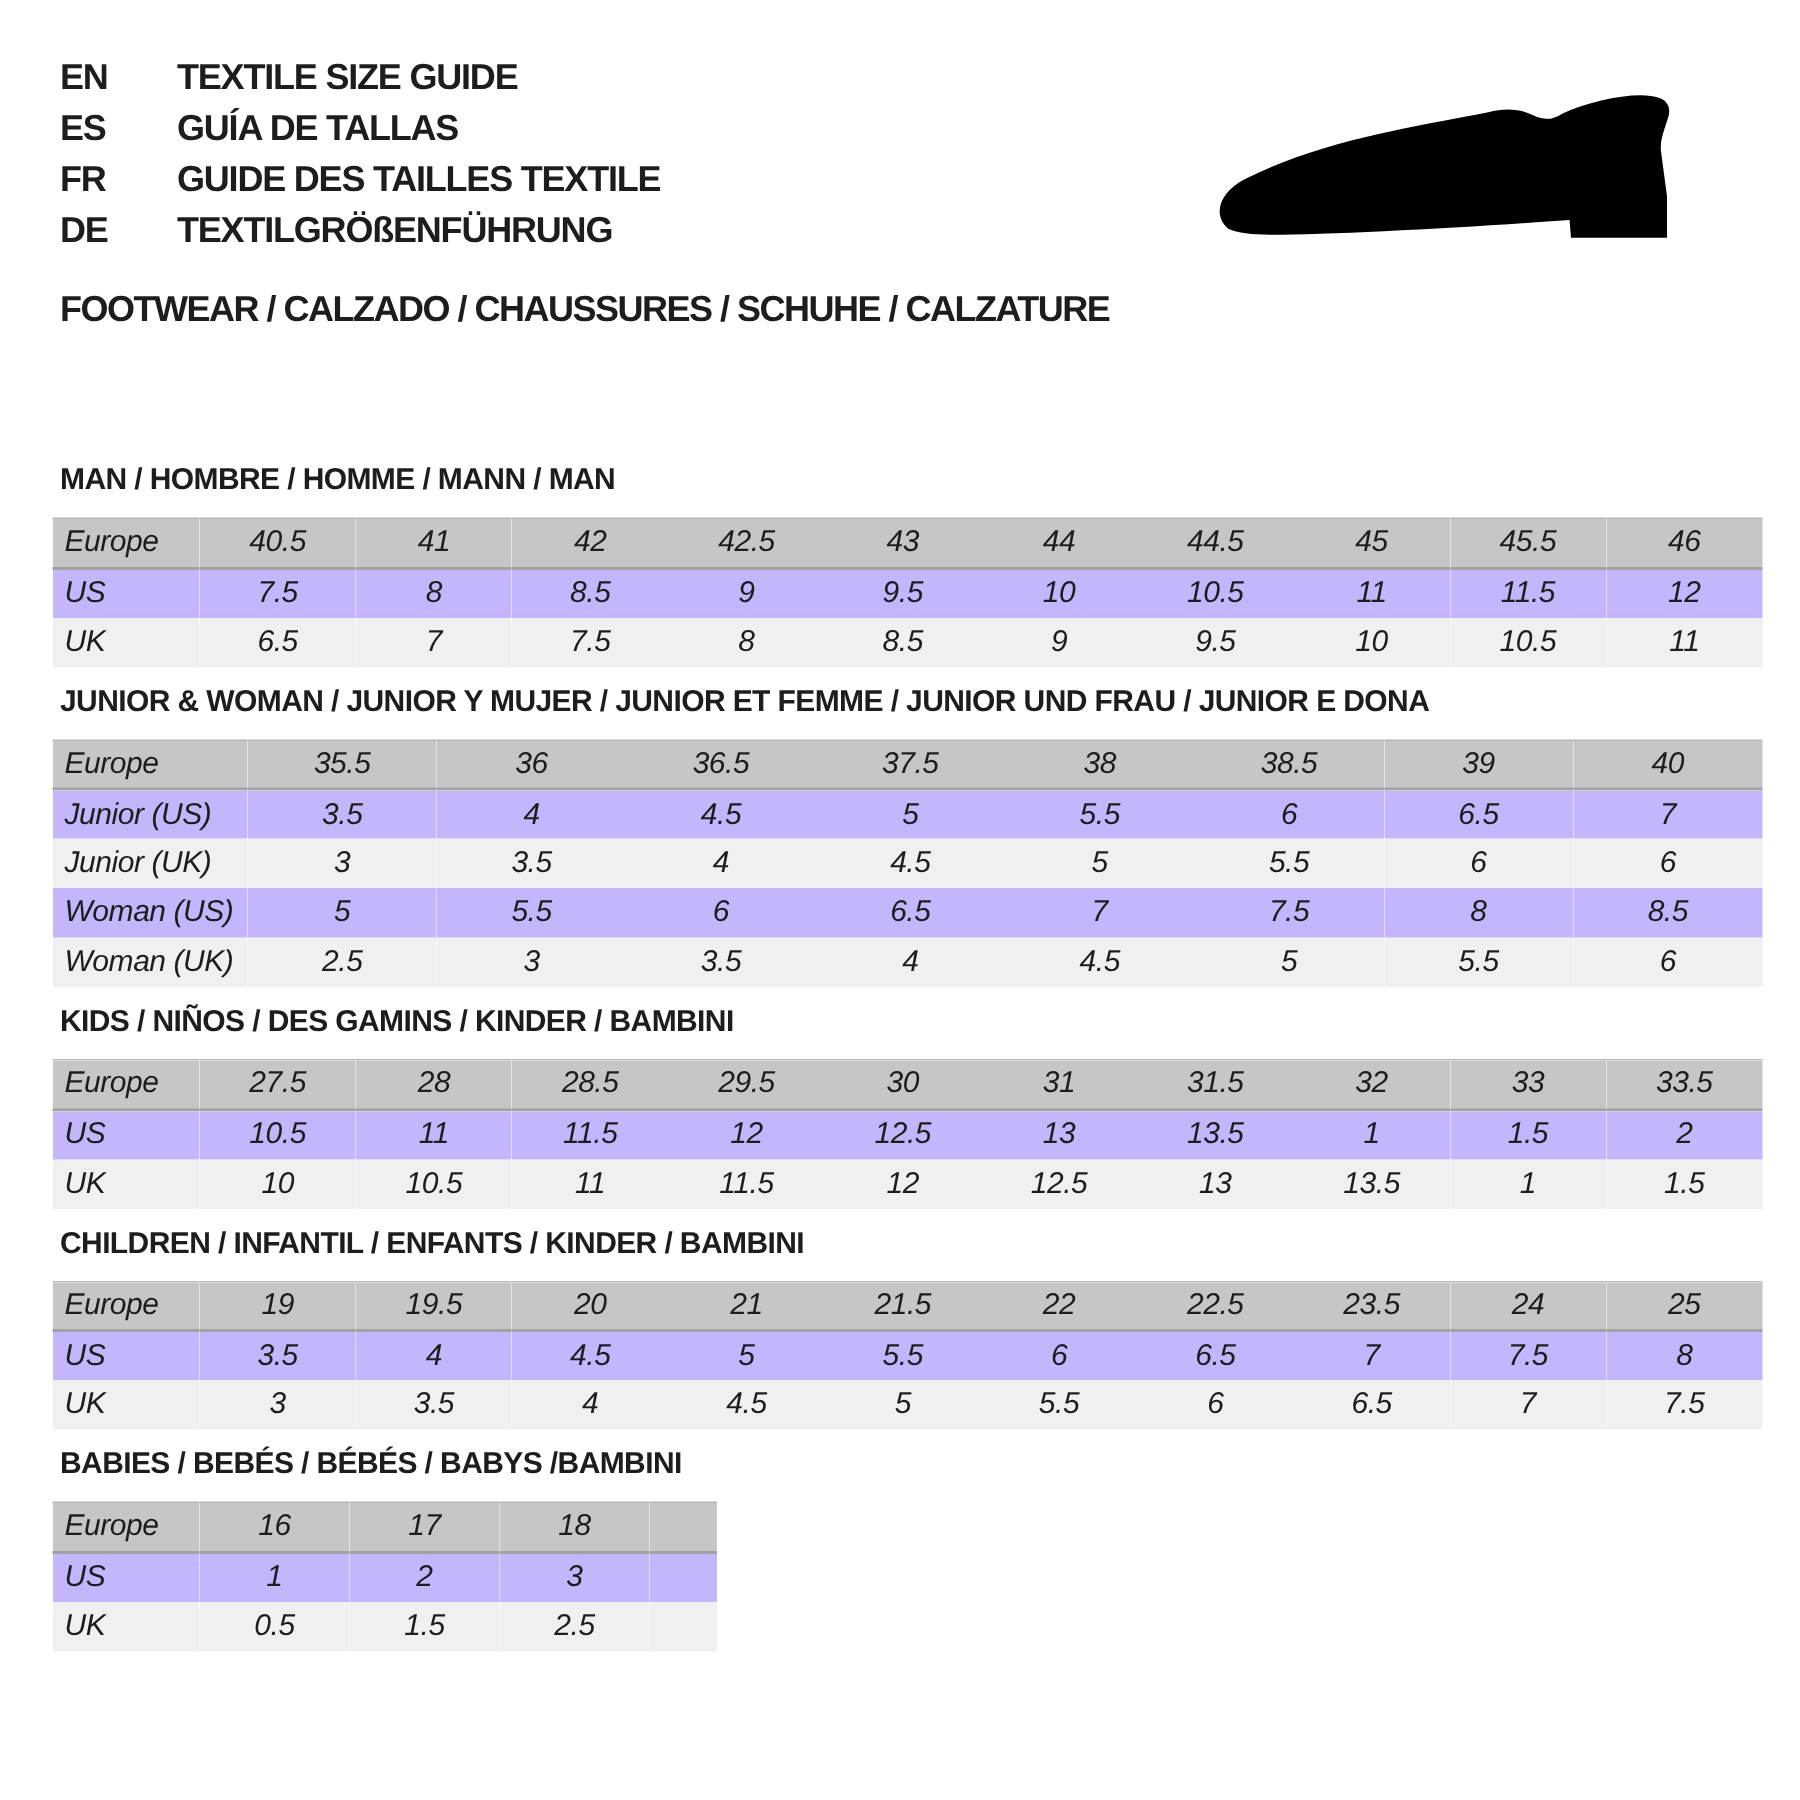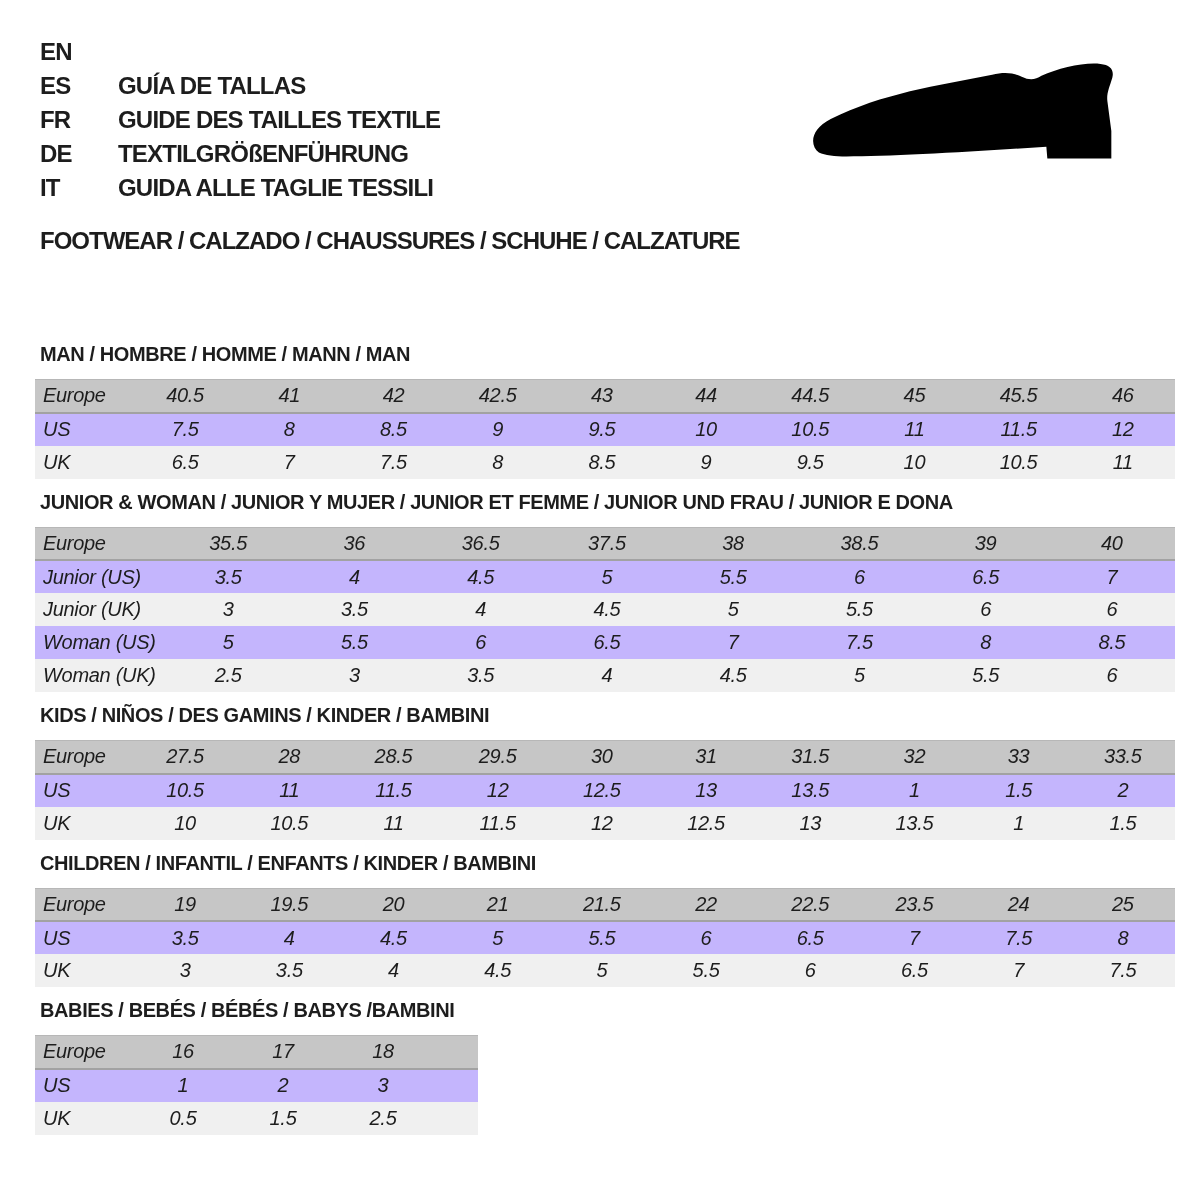--- a/index.html
+++ b/index.html
@@ -49,36 +49,33 @@
   .cell-filler{}
 </style>
 </head>
 <body>
 
 <div class="page">
 
   <div class="lang-list">
       <div class="lang-row">
         <span class="lang-code">EN</span>
+        <span class="lang-title">TEXTILE SIZE GUIDE</span>
       </div>
       <div class="lang-row">
         <span class="lang-code">ES</span>
         <span class="lang-title">GUÍA DE TALLAS</span>
       </div>
       <div class="lang-row">
         <span class="lang-code">FR</span>
         <span class="lang-title">GUIDE DES TAILLES TEXTILE</span>
       </div>
       <div class="lang-row">
         <span class="lang-code">DE</span>
         <span class="lang-title">TEXTILGRÖßENFÜHRUNG</span>
-      </div>
-      <div class="lang-row">
-        <span class="lang-code">IT</span>
-        <span class="lang-title">GUIDA ALLE TAGLIE TESSILI</span>
       </div>
     </div>
 
   <svg class="shoe" viewBox="0 0 340 130" preserveAspectRatio="xMidYMid meet" aria-hidden="true">
     <path fill="#000000" d="
       M 14 94
       C 4 86 6 70 26 60
       C 78 34 134 26 190 15
       C 202 12 212 13 220 17
       C 228 21 234 20 240 16

